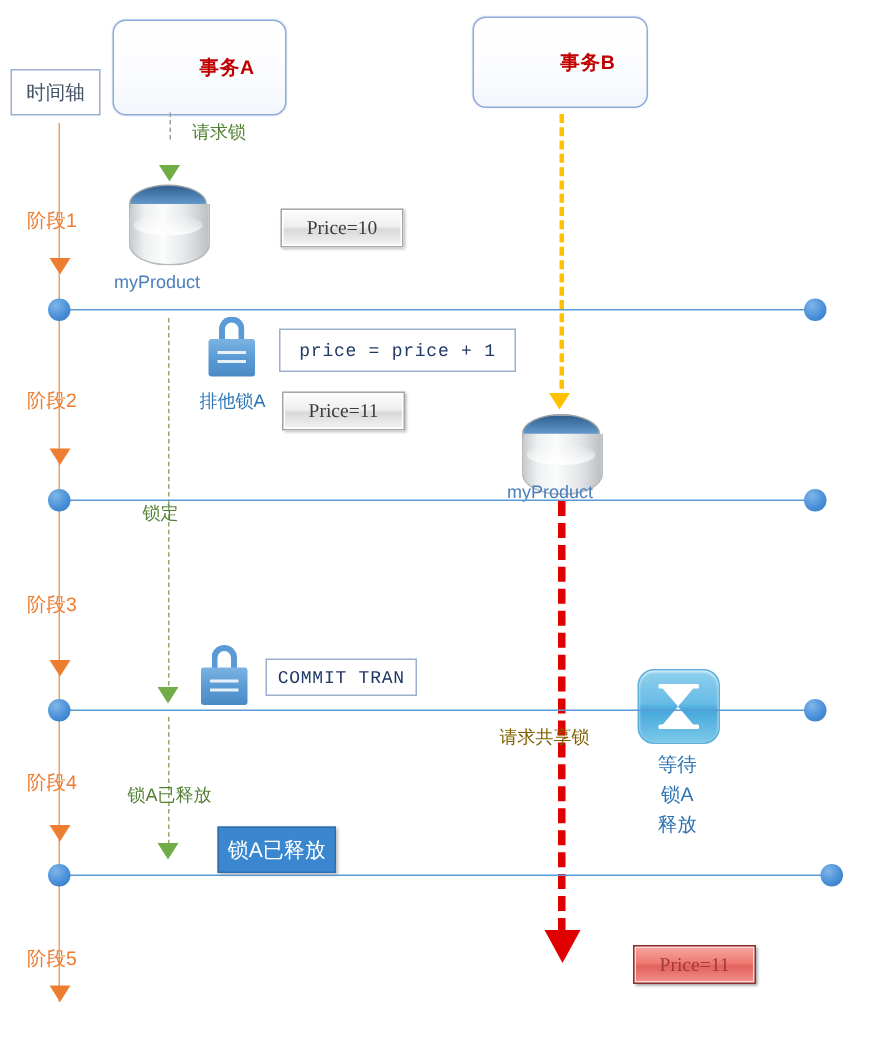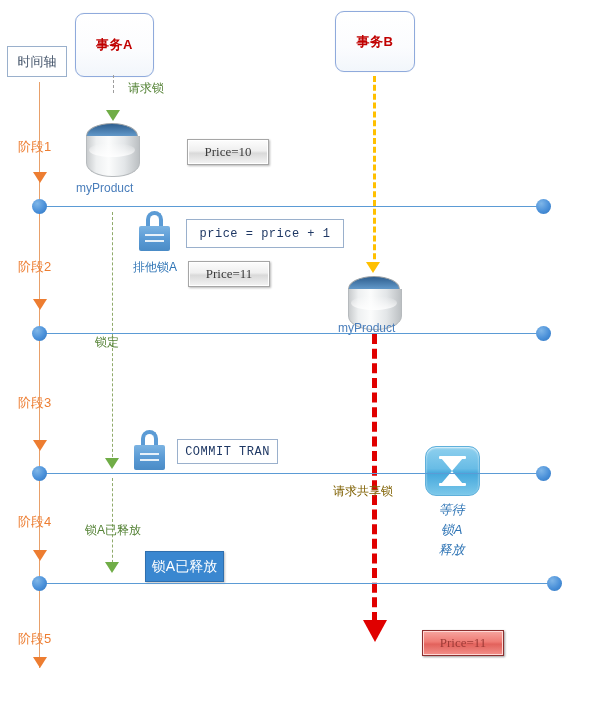--- a/index.html
+++ b/index.html
@@ -21,20 +21,21 @@
 
   
   .txn-box {
     border: 1px solid #8faadc;
     border-radius: 9px;
     background: linear-gradient(to bottom, #ffffff 0%, #fbfcfe 60%, #f2f6fb 100%);
     display: flex;
     align-items: center;
     justify-content: center;
     box-shadow: 0 0 1px rgba(120,150,190,0.35);
+    padding-left: 37px;
   }
   .txn-label {
     color: #c00000;
     font-size: 13px;
     font-weight: bold;
     letter-spacing: 0.5px;
   }
 
   
   .axis-box {
@@ -103,21 +104,21 @@
     color: #ffffff;
     font-size: 14px;
     box-shadow: 1px 1px 2px rgba(0,0,0,0.25);
   }
 
   
   .caption-green { color: #548235; font-size: 12px; white-space: nowrap; }
   .caption-blue  { color: #2e74b5; font-size: 12px; white-space: nowrap; }
   .caption-olive { color: #7f6000; font-size: 12px; white-space: nowrap; }
   .caption-db    { color: #4a7ebb; font-size: 12px; white-space: nowrap; }
-  .caption-wait  { color: #2e74b5; font-size: 13px; text-align: center; line-height: 20px; font-style: italic; }
+  .caption-wait  { color: #2e74b5; font-size: 13px; text-align: center; line-height: 20px; }
 
   
   .hline {
     height: 0;
     border-top: 1.5px solid #5b9bd5;
   }
   .dot {
     width: 15px; height: 15px;
     border-radius: 50%;
     background: radial-gradient(circle at 35% 30%, #7fb6e8 0%, #4a90d9 55%, #2f74be 100%);
@@ -256,21 +257,21 @@
   <div class="abs phase-label" style="left:18px; top:138px;">阶段1</div>
   <div class="abs phase-label" style="left:18px; top:258px;">阶段2</div>
   <div class="abs phase-label" style="left:18px; top:394px;text-align:right;">阶段3</div>
   <div class="abs phase-label" style="left:18px; top:513px;">阶段4</div>
   <div class="abs phase-label" style="left:18px; top:630px;">阶段5</div>
 
   <div class="abs txn-box" style="left:75px; top:13px; width:77px; height:62px;">
     <span class="txn-label">事务A</span>
   </div>
 
-  <div class="abs txn-box" style="left:335px; top:11px; width:78px; height:59px;">
+  <div class="abs txn-box" style="left:315px; top:11px; width:78px; height:59px;">
     <span class="txn-label">事务B</span>
   </div>
 
   <div class="abs vline-dashgrey" style="left:113px; top:75px; height:18px;"></div>
   <div class="abs caption-green" style="left:80px; top:80px;margin-left:48px;">请求锁</div>
   <div class="abs arrow-down-green" style="left:106px; top:110px;"></div>
 
   <div class="cyl" style="left:86px; top:123px; width:52px; height:55px;">
     <div class="top"></div>
     <div class="body"></div>

